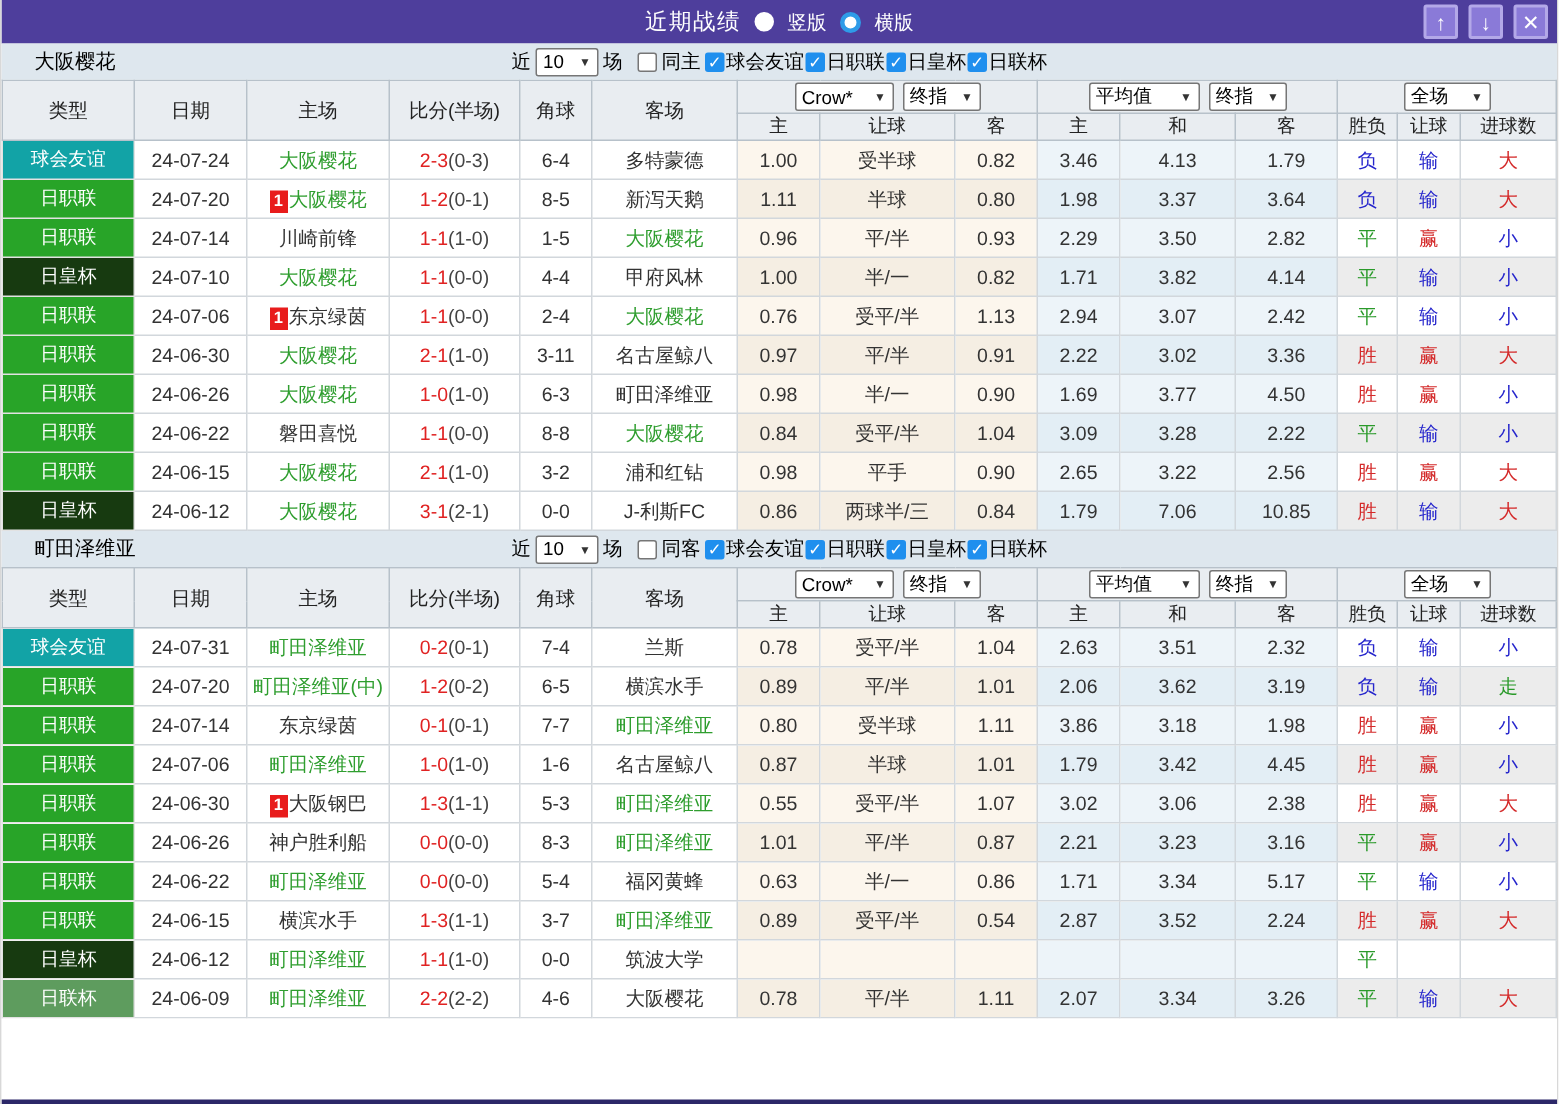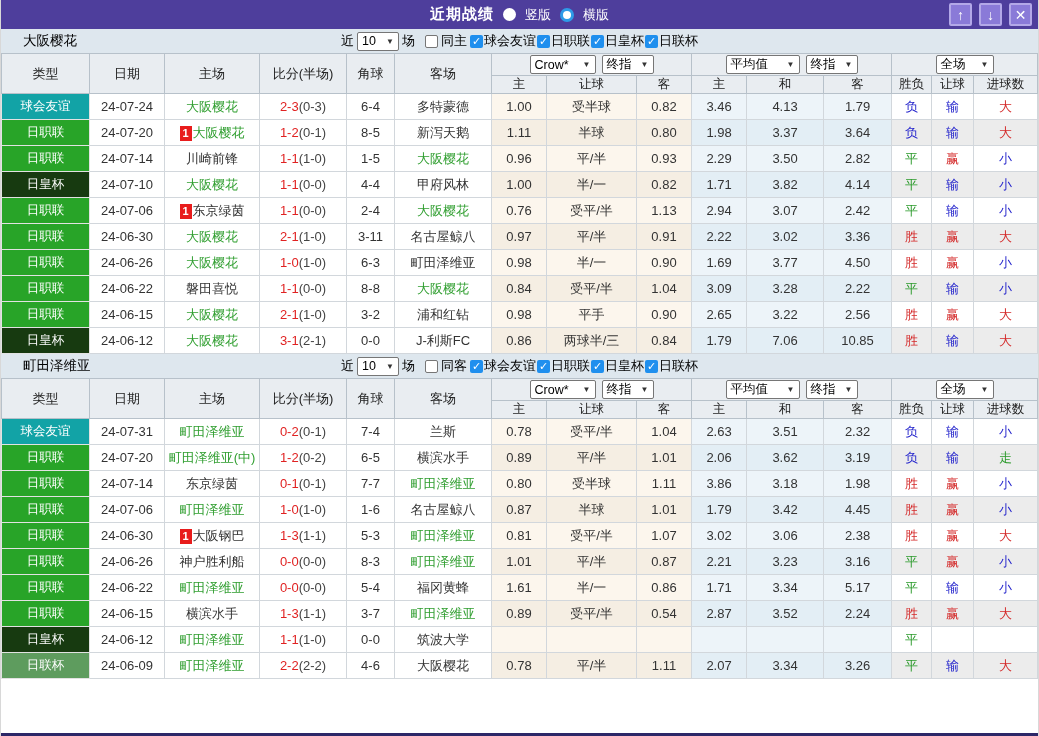--- a/index.html
+++ b/index.html
@@ -2,21 +2,21 @@
 <html><head>
 <meta charset="utf-8">
 <style>
   *{box-sizing:border-box}
   html,body{margin:0;padding:0}
   body{width:1039px;height:736px;font-family:"Liberation Sans","DejaVu Sans",sans-serif;background:#fff}
   .window{width:1039px;height:736px;display:flex;flex-direction:column;border-left:1px solid #d8d8d8;border-right:1px solid #d8d8d8;background:#fff;overflow:hidden}
   
   .titlebar{height:29px;background:#4e3e9c;position:relative;display:flex;align-items:center;flex:0 0 auto}
   .tb-center{position:absolute;left:0;right:0;top:0;bottom:0;display:flex;justify-content:center;align-items:center;gap:9px;color:#fff}
-  .tb-title{font-weight:bold;font-size:15px;letter-spacing:1px}
+  .tb-title{font-weight:normal;font-size:15px;letter-spacing:1px}
   .radio-sel{width:13px;height:13px;border-radius:50%;background:#fff;display:inline-block}
   .radio-unsel{width:14px;height:14px;border-radius:50%;background:#fff;border:3px solid #2e9be8;display:inline-block}
   .tb-radio-label{font-size:13px}
   .tb-buttons{margin-left:auto;display:flex;gap:7px;margin-right:6px;position:relative;z-index:2}
   .tb-btn{width:23px;height:23px;background:#8a7ad8;border:2px solid #b3a8e8;color:#fff;display:flex;align-items:center;justify-content:center;font-size:14px;font-weight:bold;border-radius:2px;cursor:pointer;line-height:1}
   
   .filterbar{height:24px;background:#dee7ee;position:relative;display:flex;align-items:center;flex:0 0 auto;font-size:13px;color:#000}
   .teamname{position:absolute;left:22px;font-size:13.5px;color:#000}
   .filters{margin:0 auto;display:flex;align-items:center;gap:3px}
   .sel-box{display:inline-flex;align-items:center;justify-content:space-between;border:1px solid #767676;background:#fff;border-radius:2px;height:19px;padding:0 4px;gap:6px;font-size:12.5px;color:#000;cursor:pointer}
@@ -505,21 +505,21 @@
             <td class="c-res" style="color: rgb(212, 42, 42);">赢</td>
             <td class="c-res" style="color: rgb(37, 37, 204);">小</td>
           </tr>
           <tr>
             <td class="c-type" style="background: rgb(40, 164, 40);">日职联</td>
             <td>24-06-30</td>
             <td><span class="badge">1</span><span>大阪钢巴</span></td>
             <td><span class="score-main">1-3</span><span class="score-half">(1-1)</span></td>
             <td>5-3</td>
             <td><span class="t-green">町田泽维亚</span></td>
-            <td class="c-odds">0.81</td>
+            <td class="c-odds">0.55</td>
             <td class="c-odds">受平/半</td>
             <td class="c-odds">1.07</td>
             <td class="c-avg">3.02</td>
             <td class="c-avg">3.06</td>
             <td class="c-avg">2.38</td>
             <td class="c-res" style="color: rgb(212, 42, 42);">胜</td>
             <td class="c-res" style="color: rgb(212, 42, 42);">赢</td>
             <td class="c-res" style="color: rgb(212, 42, 42);">大</td>
           </tr>
           <tr>
@@ -539,21 +539,21 @@
             <td class="c-res" style="color: rgb(212, 42, 42);">赢</td>
             <td class="c-res" style="color: rgb(37, 37, 204);">小</td>
           </tr>
           <tr>
             <td class="c-type" style="background: rgb(40, 164, 40);">日职联</td>
             <td>24-06-22</td>
             <td><span class="t-green">町田泽维亚</span></td>
             <td><span class="score-main">0-0</span><span class="score-half">(0-0)</span></td>
             <td>5-4</td>
             <td><span>福冈黄蜂</span></td>
-            <td class="c-odds">1.61</td>
+            <td class="c-odds">0.63</td>
             <td class="c-odds">半/一</td>
             <td class="c-odds">0.86</td>
             <td class="c-avg">1.71</td>
             <td class="c-avg">3.34</td>
             <td class="c-avg">5.17</td>
             <td class="c-res" style="color: rgb(42, 154, 42);">平</td>
             <td class="c-res" style="color: rgb(37, 37, 204);">输</td>
             <td class="c-res" style="color: rgb(37, 37, 204);">小</td>
           </tr>
           <tr>

